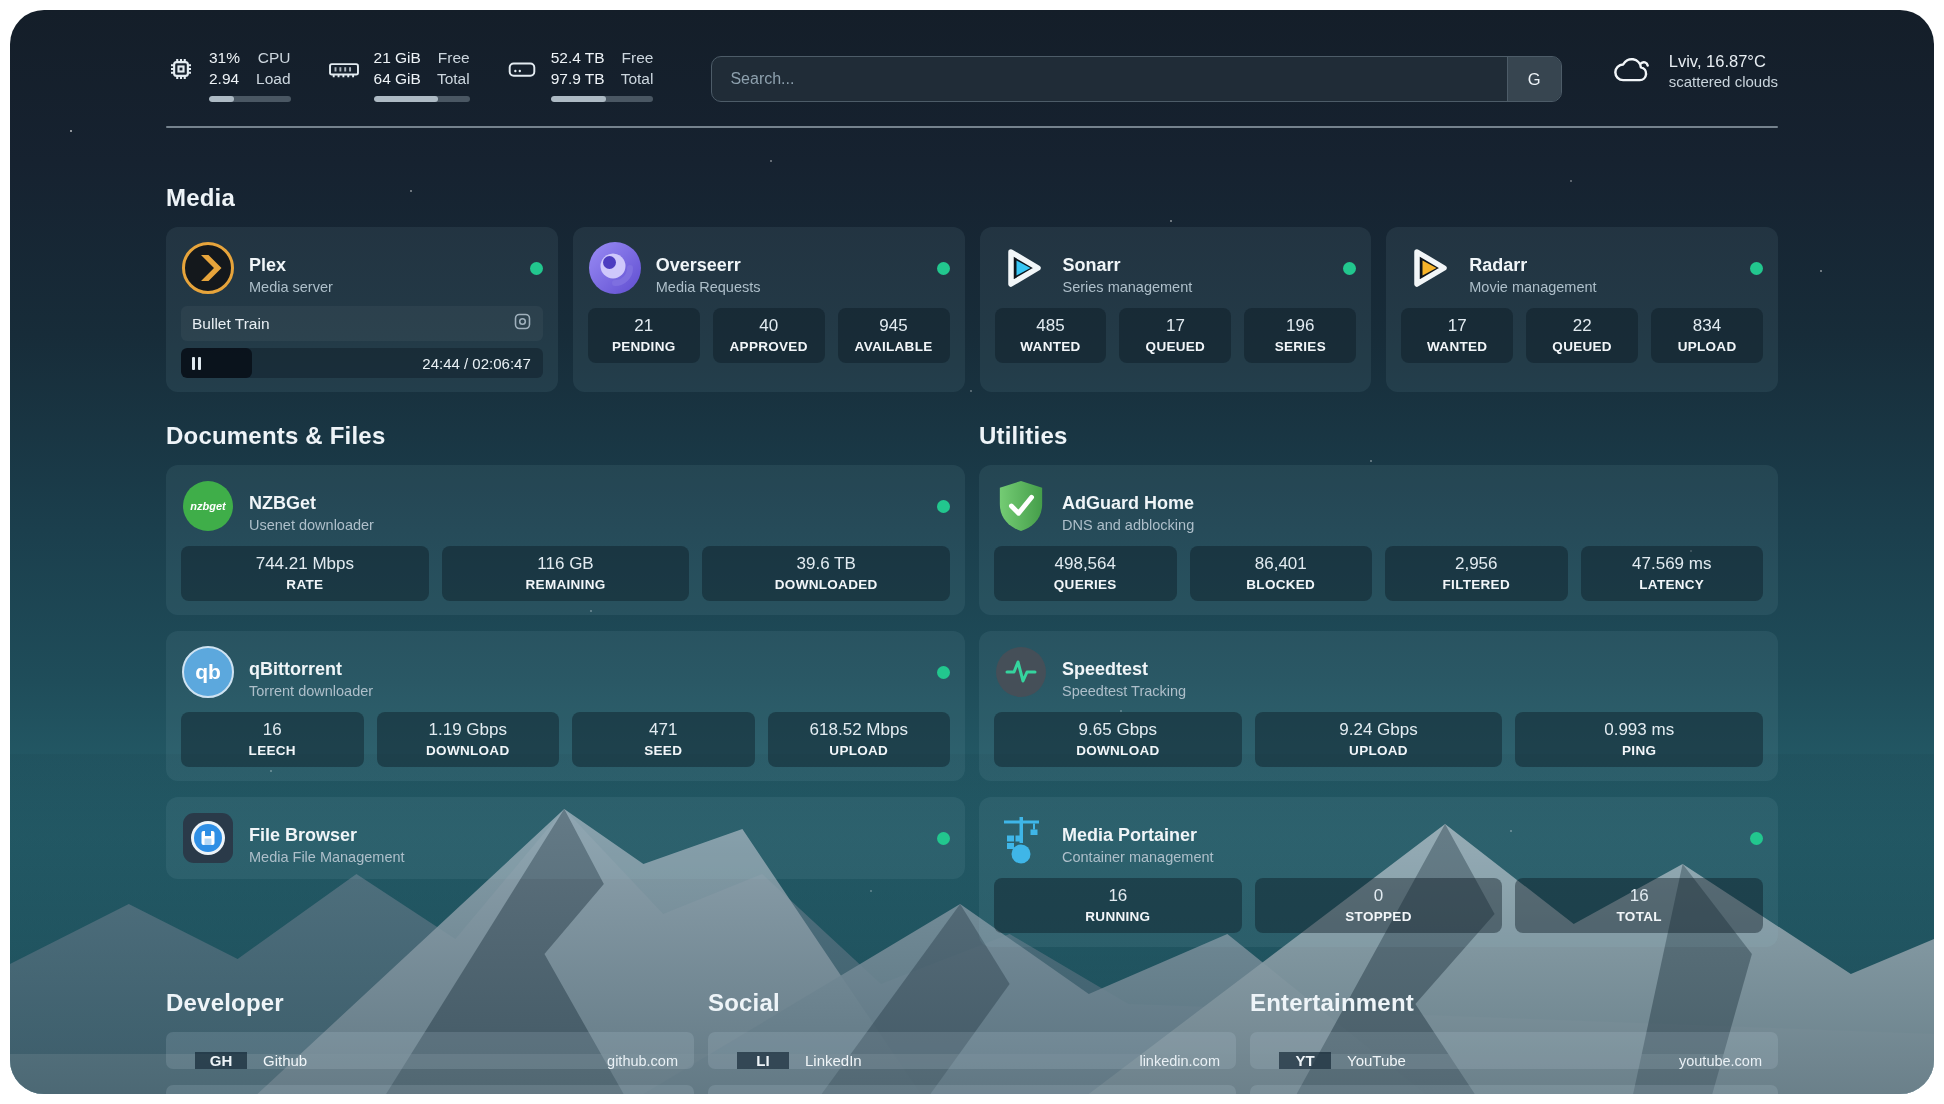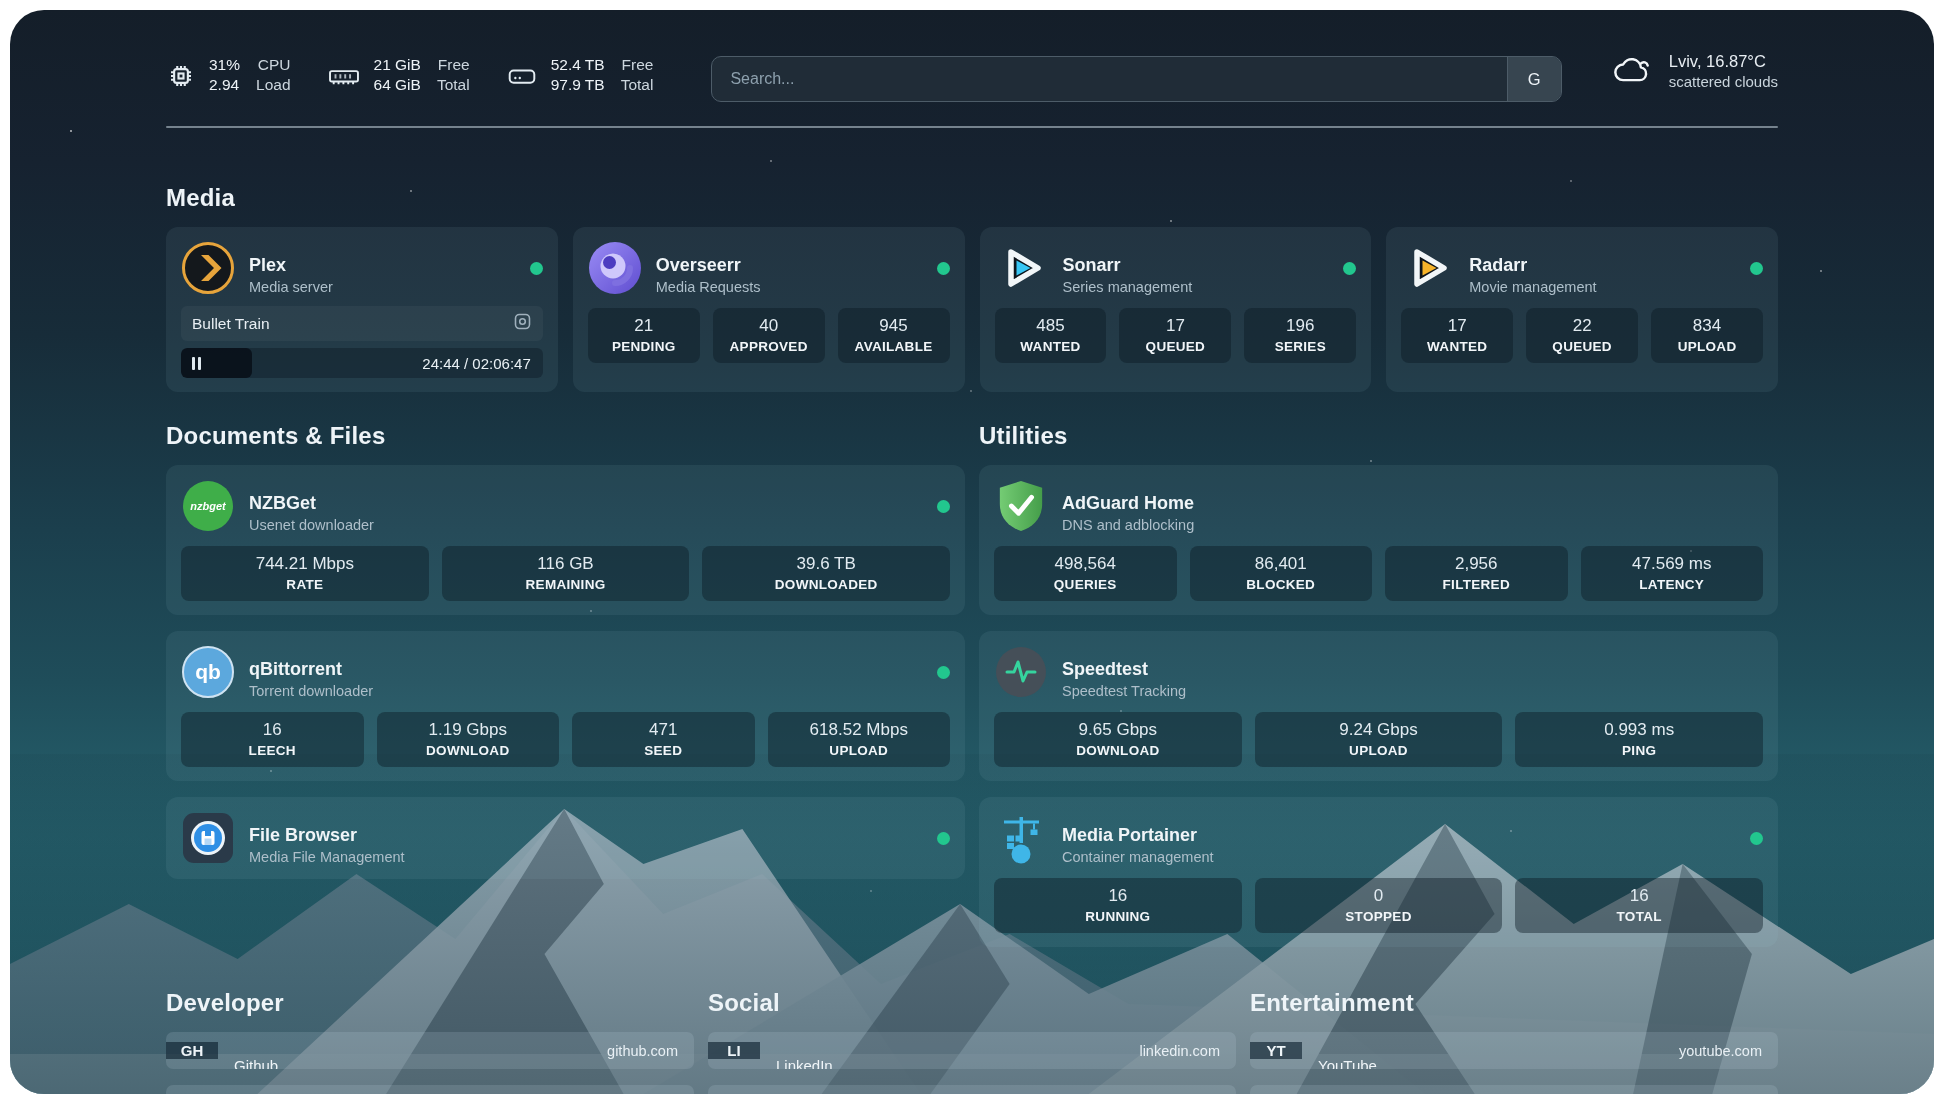--- a/index.html
+++ b/index.html
@@ -15,21 +15,21 @@
       1500px 50px rgba(255,255,255,.4), 1750px 140px rgba(255,255,255,.5), 240px 300px rgba(255,255,255,.4),
       900px 260px rgba(255,255,255,.35), 1300px 330px rgba(255,255,255,.4), 520px 480px rgba(255,255,255,.35),
       1620px 420px rgba(255,255,255,.4), 200px 640px rgba(255,255,255,.35), 1050px 580px rgba(255,255,255,.3),
       1440px 700px rgba(255,255,255,.35), 800px 760px rgba(255,255,255,.3); }
   .content{ position:relative; width:1612px; margin:0 auto; padding-top:34px; }
 
   
   .topbar{ display:flex; align-items:center; }
   .hw{ display:flex; align-items:flex-start; gap:13px; margin-right:36px; }
   .hw .hicon{ margin-top:6px; display:flex; }
-  .hw .body{ display:flex; flex-direction:row; }
+  .hw .body{ display:flex; flex-direction:column; }
   .hw .cols{ display:flex; gap:16px; }
   .col{ display:flex; flex-direction:column; font-size:15.5px; line-height:1.32; }
   .col.vals{ color:#eef3f7; }
   .col.labs{ color:#ccd6de; align-items:flex-end; }
   .meter{ margin-top:7px; height:6px; border-radius:3px; background:#4a5763; overflow:hidden; }
   .meter i{ display:block; height:100%; background:#adbac4; border-radius:3px; }
 
   .search{ flex:1; display:flex; align-items:center; height:46px; margin:12px 50px 4px 22px;
     background:rgba(33,45,57,0.9); border:1.5px solid #4d5c68; border-radius:10px; overflow:hidden; }
   .search input{ flex:1; background:transparent; border:0; outline:0; color:#dfe7ee; font-size:16px; padding:0 18px; font-family:inherit; }
@@ -70,22 +70,22 @@
     display:flex; align-items:center; padding-left:11px; gap:3px; }
   .pbar{ width:3px; height:13px; background:#dfe8ee; border-radius:1px; display:inline-block; }
   .np-time{ margin-left:auto; font-size:15px; padding-right:12px; position:relative; color:#eaf1f5; }
 
   .lower{ display:grid; grid-template-columns:1fr 1fr; gap:14px; margin-top:30px; }
   .colstack{ display:flex; flex-direction:column; gap:16px; }
 
   
   .bookmarks{ margin-top:42px; padding-bottom:40px; display:grid; grid-template-columns:1fr 1fr 1fr; gap:14px; }
   .bm-list{ display:flex; flex-direction:column; gap:16px; }
-  .bm-row{ display:flex; align-items:center; height:37px; background:rgba(196,219,231,0.16); border-radius:7px;
-    overflow:hidden; font-size:15px; cursor:pointer; }
+  .bm-row{ display:flex; align-items:flex-end; height:37px; background:rgba(196,219,231,0.16); border-radius:7px;
+    overflow:hidden; font-size:15px; cursor:pointer;padding-left:29px; }
   .bm-abbr{ width:52px; background:rgba(10,29,43,0.62); display:flex; align-items:center; justify-content:center;
     font-weight:700; font-size:15px; color:#eef4f8; flex:0 0 auto; }
   .bm-name{ display:flex; align-items:center; padding-left:16px; color:#f0f5f8;margin-top:30px; }
   .bm-url{ margin-left:auto; display:flex; align-items:center; padding-right:16px; color:#e9f0f5; font-size:14.5px; }
 </style>
 </head>
 <body>
 
 <div class="window">
   <svg class="mountains" viewBox="0 0 1944 340" preserveAspectRatio="none">

